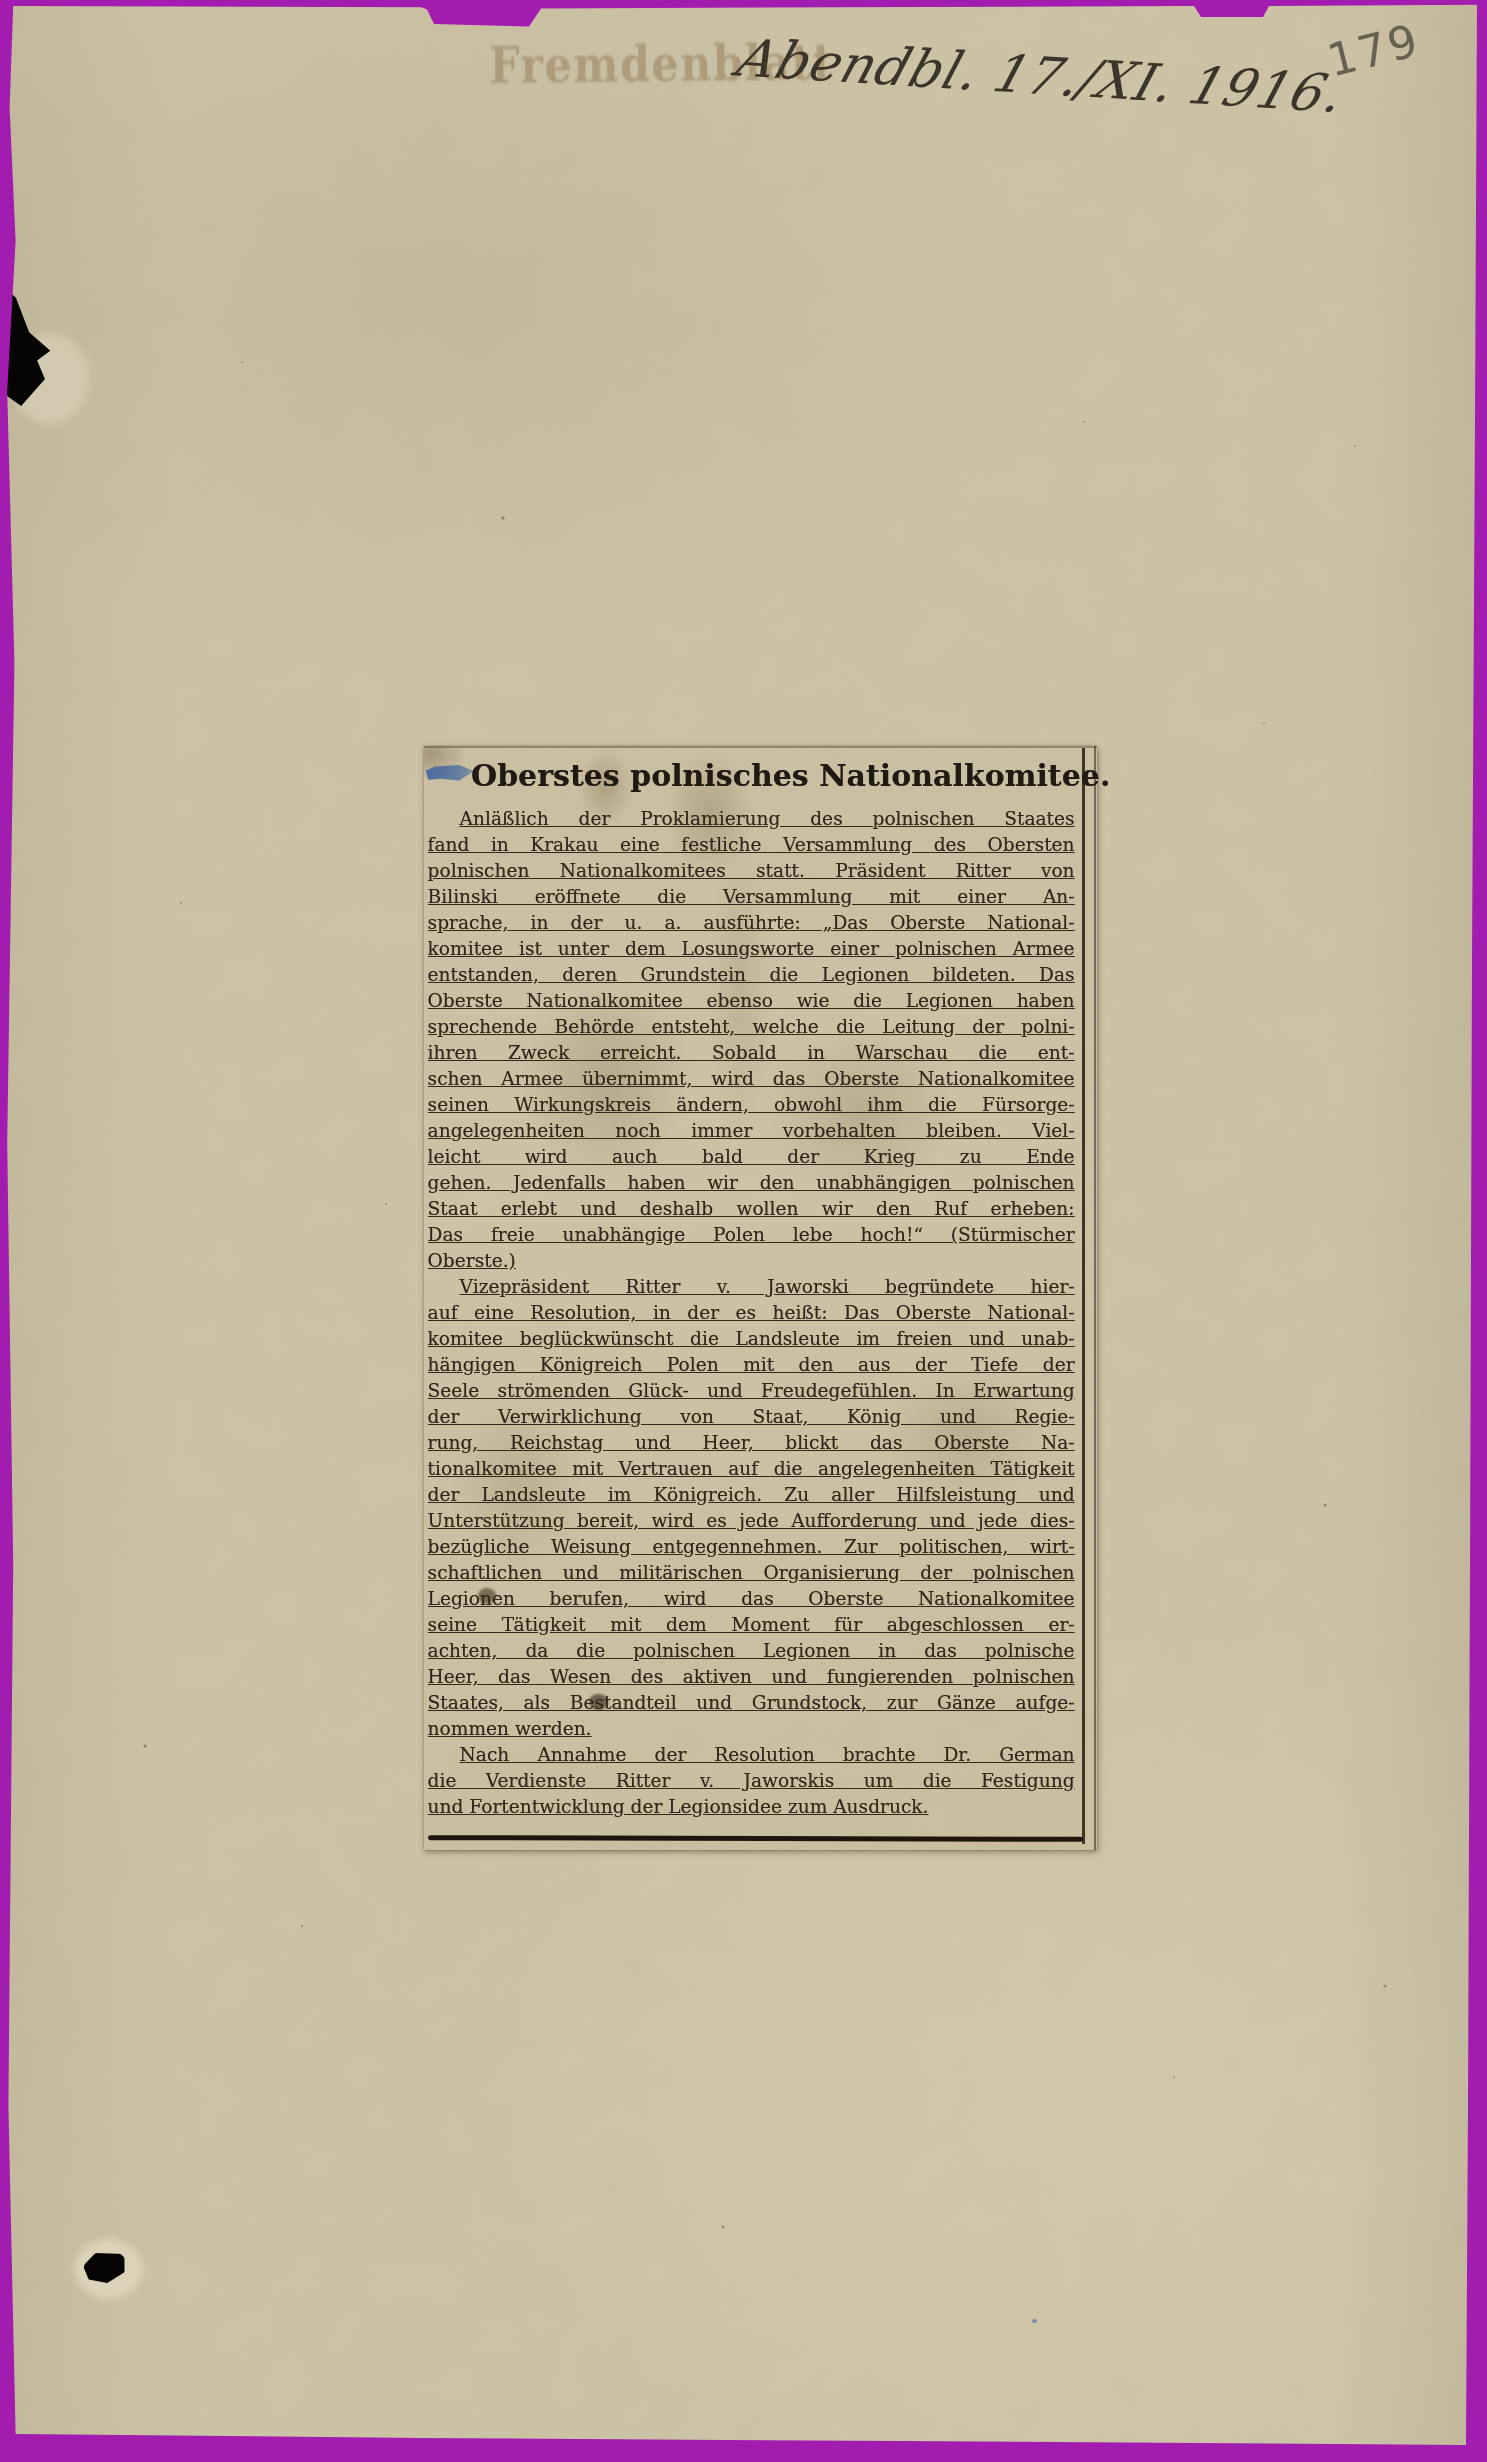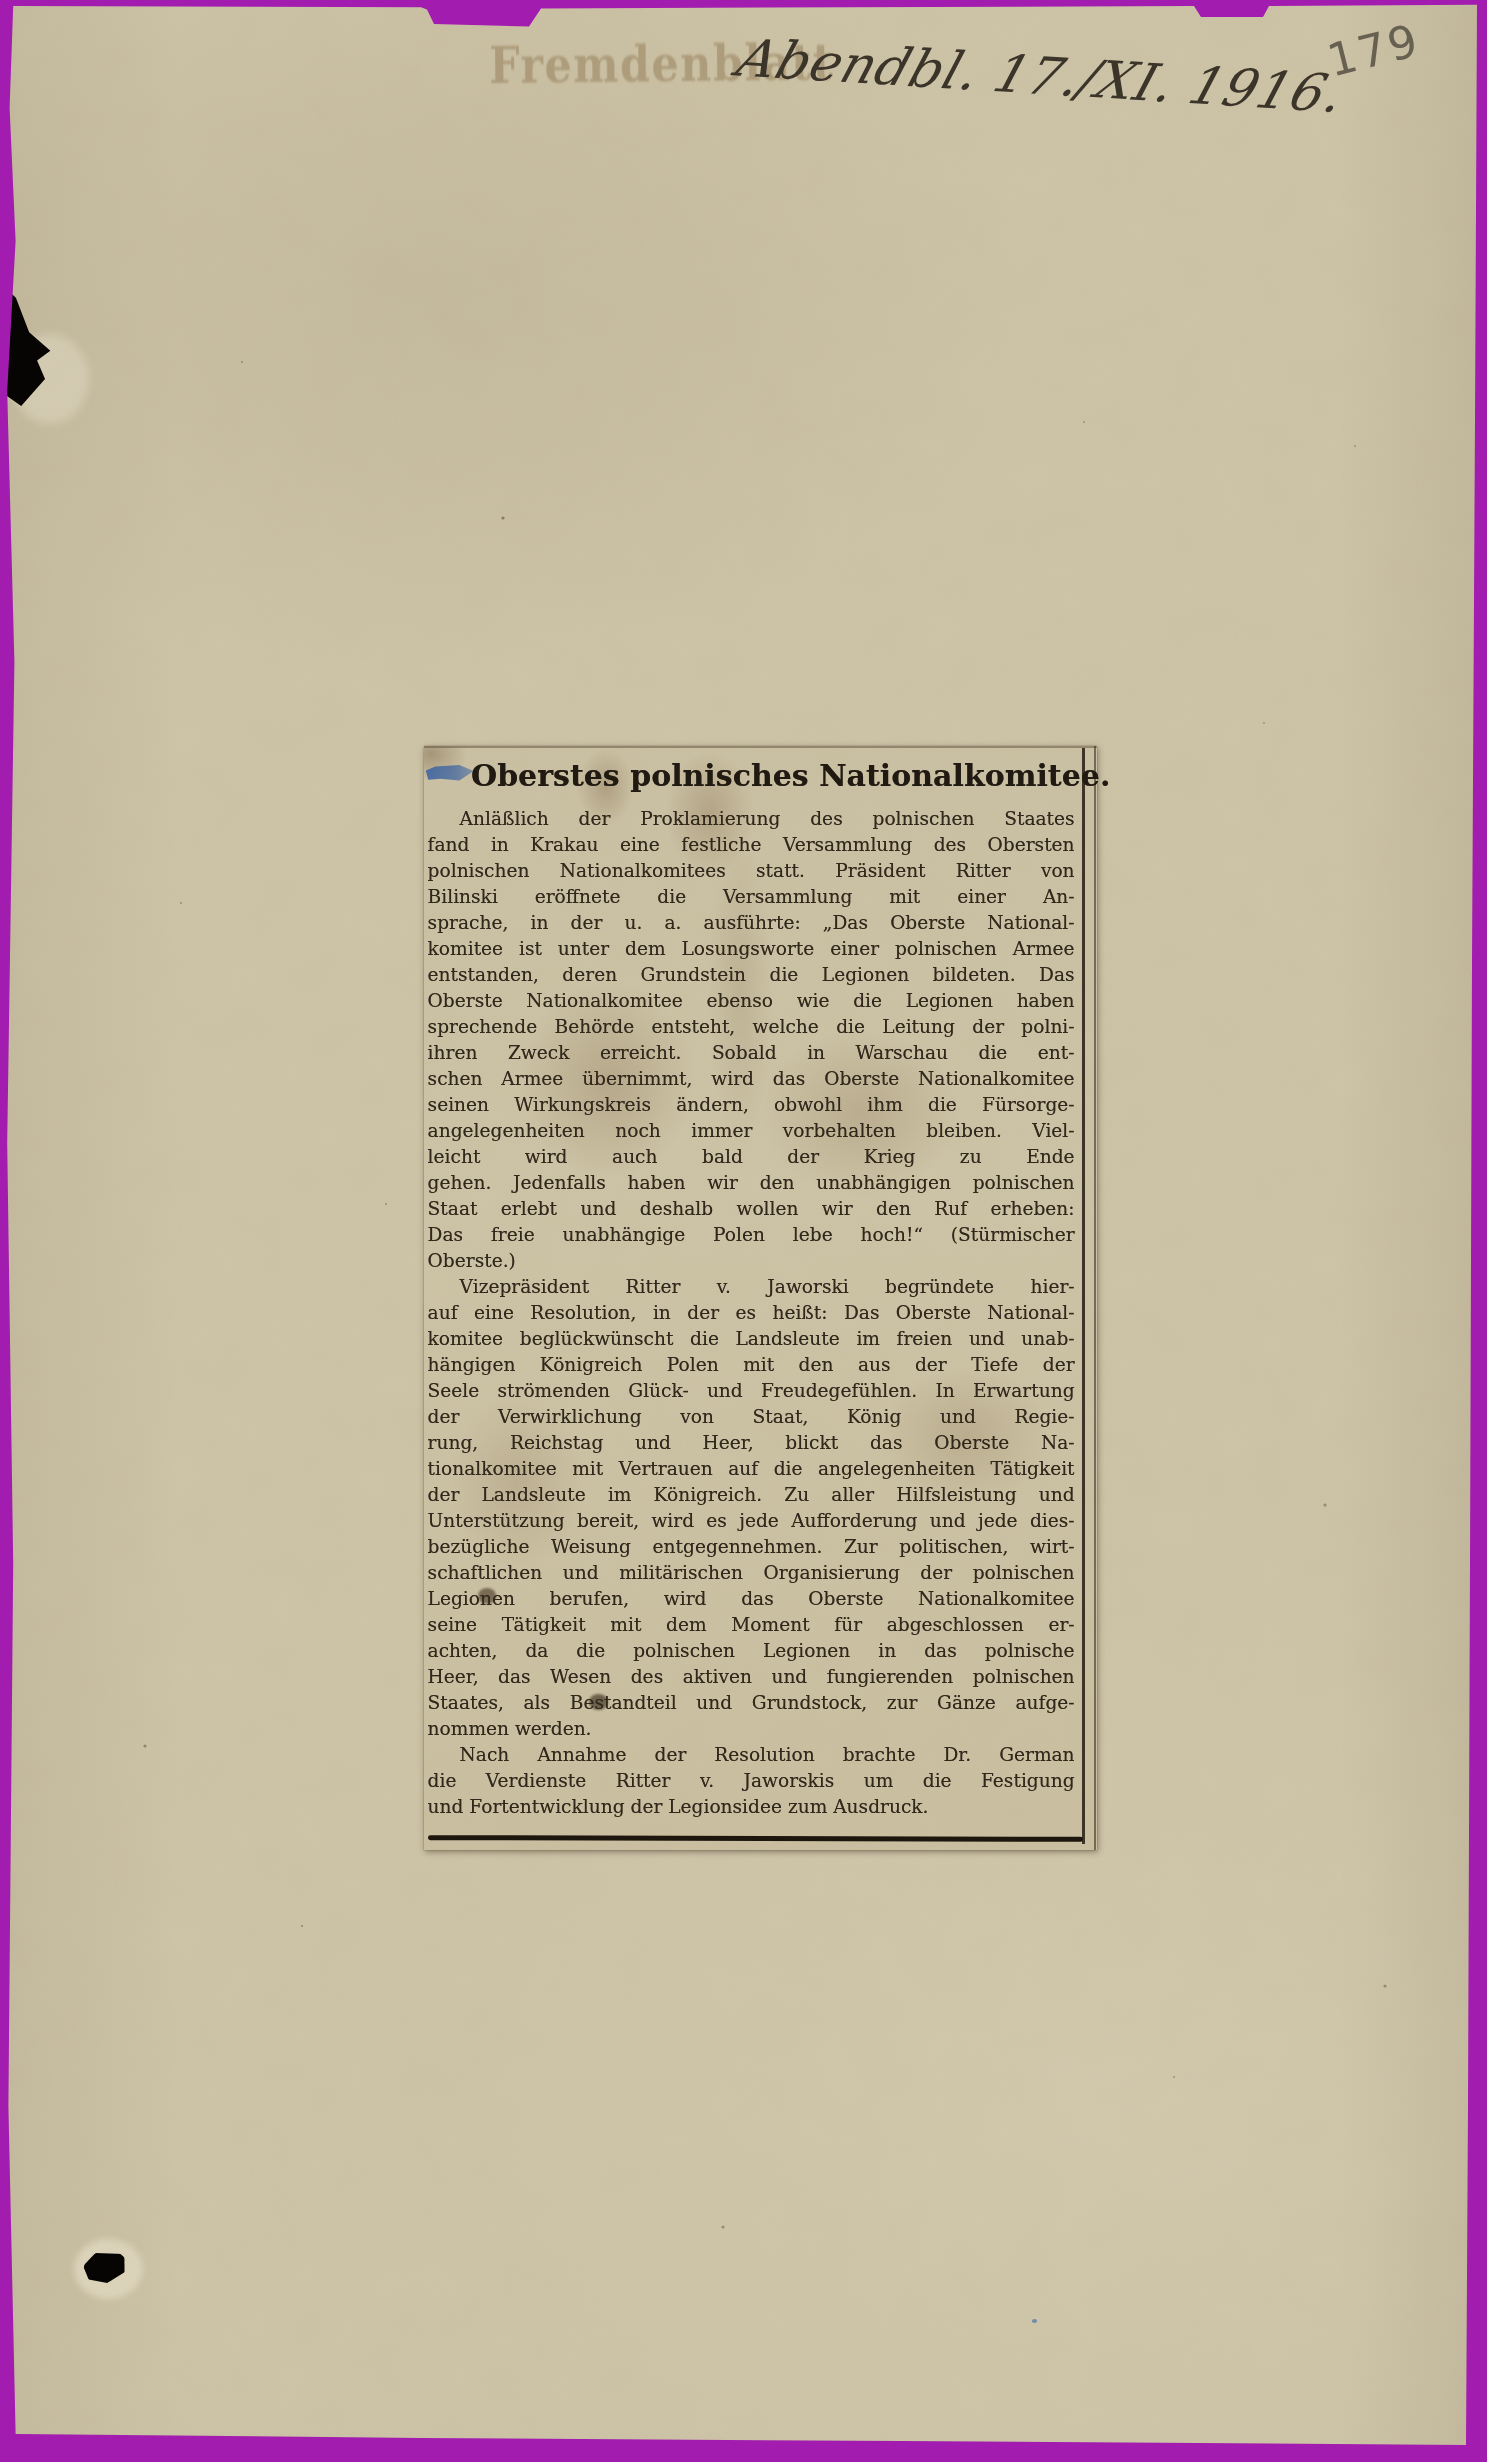--- a/index.html
+++ b/index.html
@@ -72,21 +72,21 @@
     background:linear-gradient(90deg, rgba(64,102,163,.9) 0%, rgba(64,102,163,.75) 60%, rgba(64,102,163,.5) 100%);
     clip-path:polygon(0 35%,20% 10%,70% 0,100% 38%,92% 55%,70% 100%,30% 88%,5% 95%);
     filter:blur(0.4px);
   }
 
   .article-body{
     position:absolute;left:3.6px;top:60px;width:647px;
     font-size:18.6px;color:#31281c;
     text-shadow:0 0 0.4px rgba(49,40,28,.55);
   }
-  .line{height:26px;line-height:26px;text-align:justify;text-align-last:justify;overflow:hidden;}
+  .line{height:26px;line-height:26px;text-align:justify;text-align-last:justify;overflow:hidden;text-decoration:underline;}
   .line.first{text-indent:32px;}
   .line.flush{text-align-last:left;}
 
   
   .stain{position:absolute;pointer-events:none;border-radius:50%;}
   .st1{left:153px;top:2.4px;width:57px;height:78px;background:radial-gradient(closest-side,rgba(115,85,50,.30),rgba(0,0,0,0));}
   .st2{left:241px;top:4.8px;width:90px;height:126px;background:radial-gradient(closest-side,rgba(112,83,50,.26),rgba(0,0,0,0));}
   .st3{left:96px;top:235px;width:174px;height:199px;background:radial-gradient(closest-side,rgba(108,80,48,.22),rgba(0,0,0,0));}
   .st4{left:337px;top:283px;width:199px;height:168px;background:radial-gradient(closest-side,rgba(108,80,48,.18),rgba(0,0,0,0));}
   .st5{left:457px;top:620px;width:168px;height:138px;background:radial-gradient(closest-side,rgba(112,84,50,.18),rgba(0,0,0,0));}

